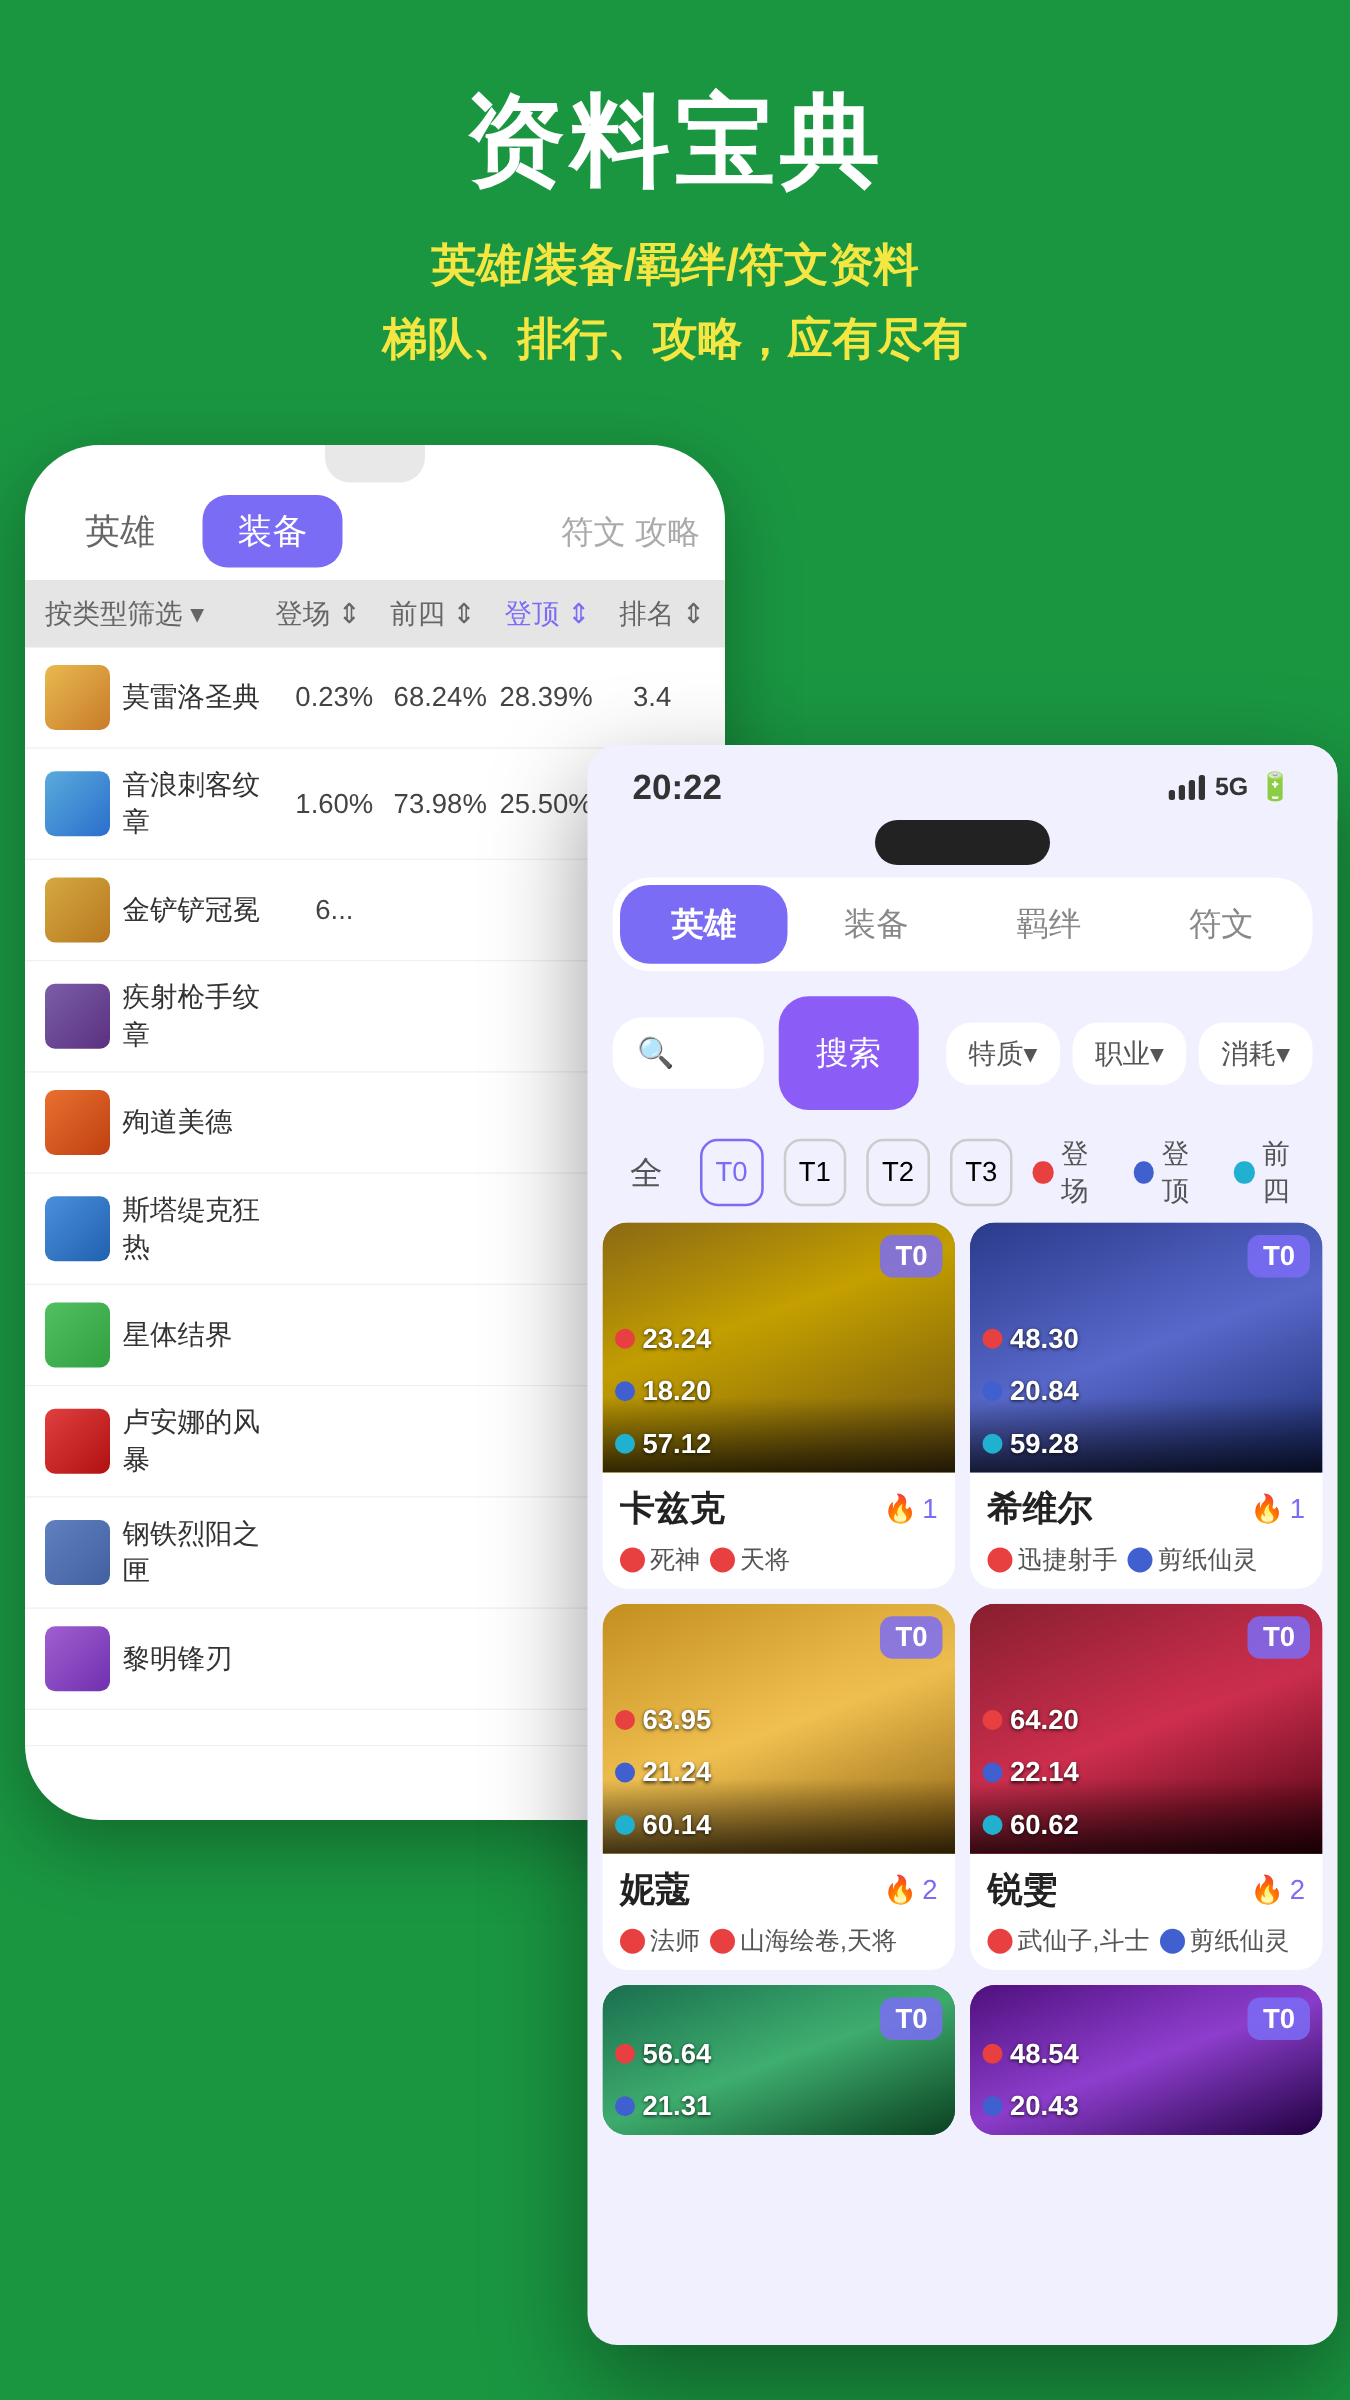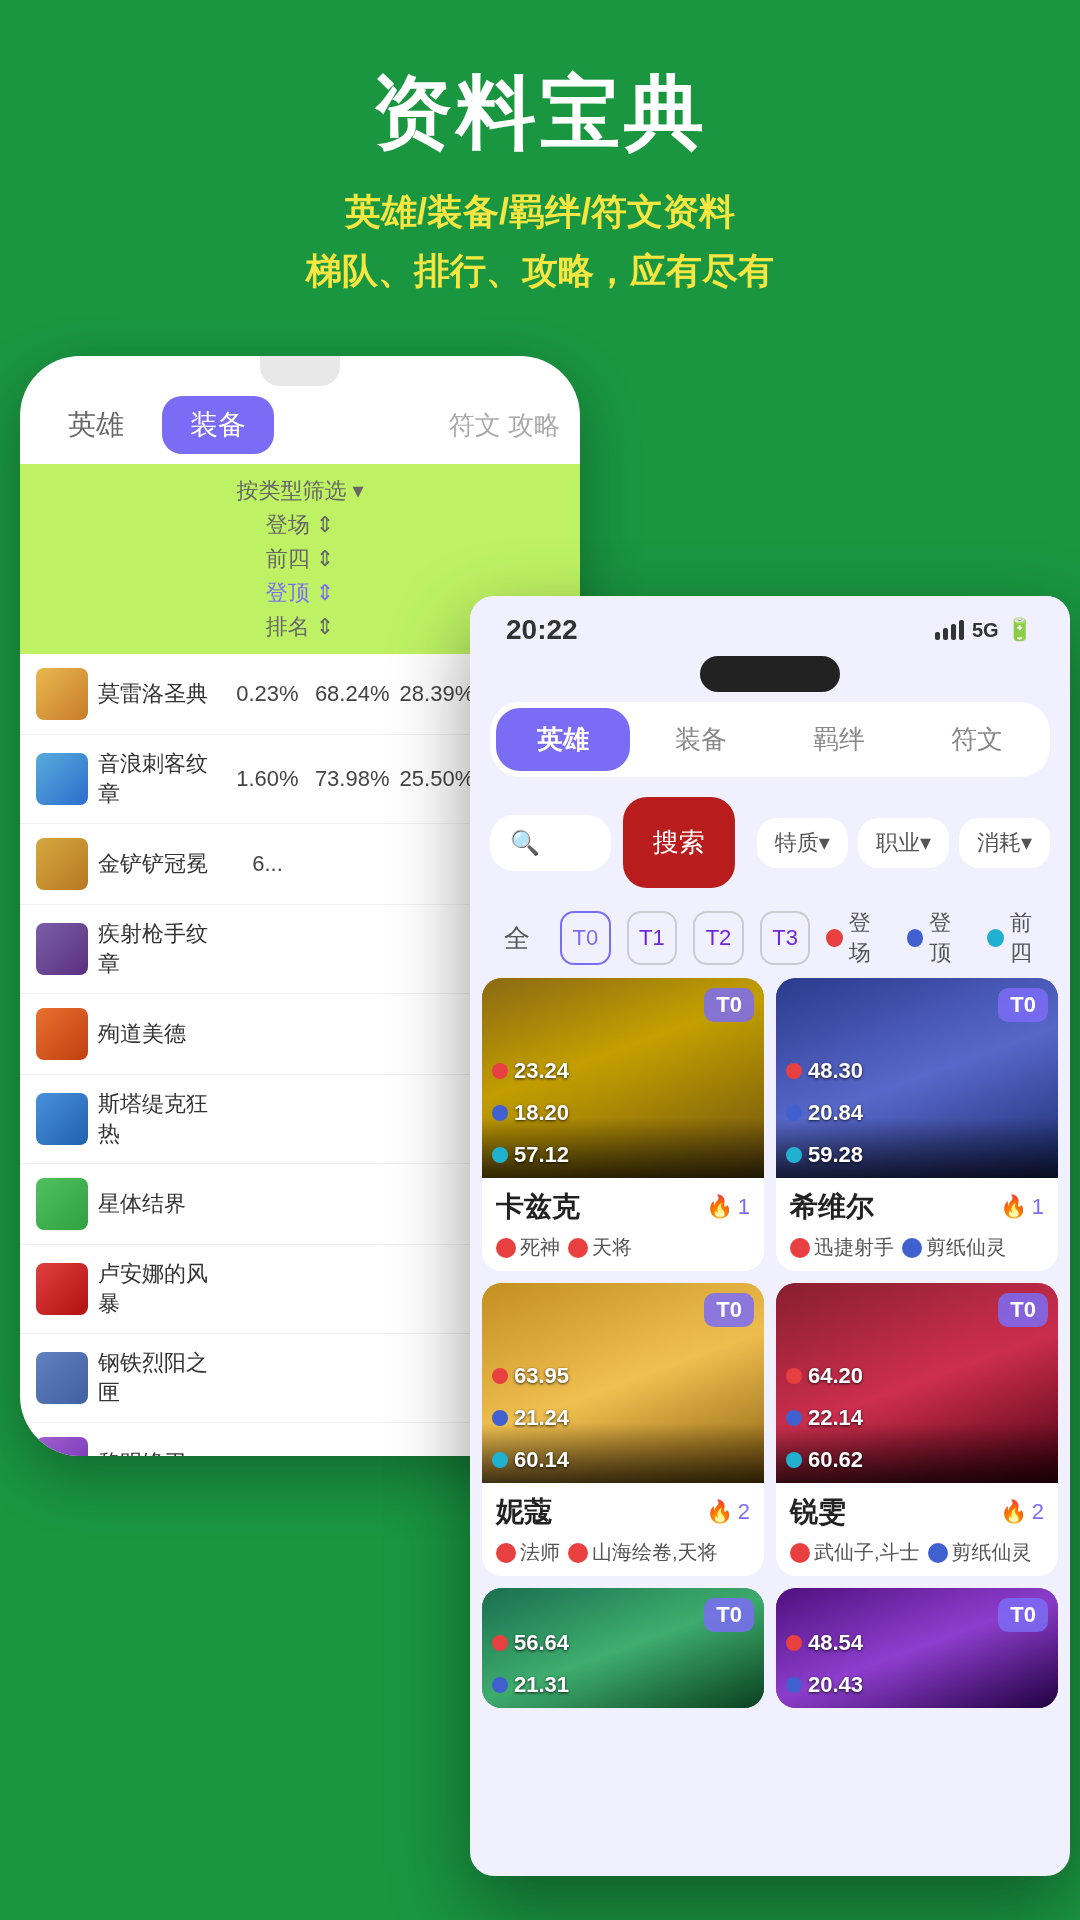--- a/index.html
+++ b/index.html
@@ -79,26 +79,25 @@
     .tab-extra {
       margin-left: auto;
       font-size: 26px;
       color: #aaa;
     }
 
     
     .table-header {
       display: flex;
       padding: 12px 16px;
-      background: #bef264;
+      background: #e5e5e5;
       align-items: center;
       font-size: 22px;
       color: #555;
       gap: 4px;
-      flex-direction: column;
     }
     .th-filter {
       flex: 2.2;
       color: #666;
     }
     .th-col {
       flex: 1.2;
       text-align: right;
       color: #666;
     }
@@ -236,21 +235,21 @@
       padding: 14px 20px;
       display: flex;
       align-items: center;
       gap: 10px;
     }
     .search-icon-inner {
       color: #aaa;
       font-size: 24px;
     }
     .search-btn {
-      background: #b91c1c;
+      background: #8b5cf6;
       color: #fff;
       border-radius: 24px;
       padding: 28px 30px;
       font-size: 26px;
       cursor: pointer;
     }
     .filter-tags {
       display: flex;
       gap: 10px;
       margin-left: 10px;
@@ -280,21 +279,21 @@
     }
     .tier-btn {
       width: 54px;
       height: 54px;
       border-radius: 14px;
       border: 2px solid #ccc;
       display: flex;
       align-items: center;
       justify-content: center;
       font-size: 22px;
-      color: #6d28d9;
+      color: #000000;
       cursor: pointer;
     }
     .tier-btn.t0 { border-color: #7b6cf6; color: #7b6cf6; }
     .legend-area {
       margin-left: auto;
       display: flex;
       gap: 18px;
       align-items: center;
     }
     .legend-item {

